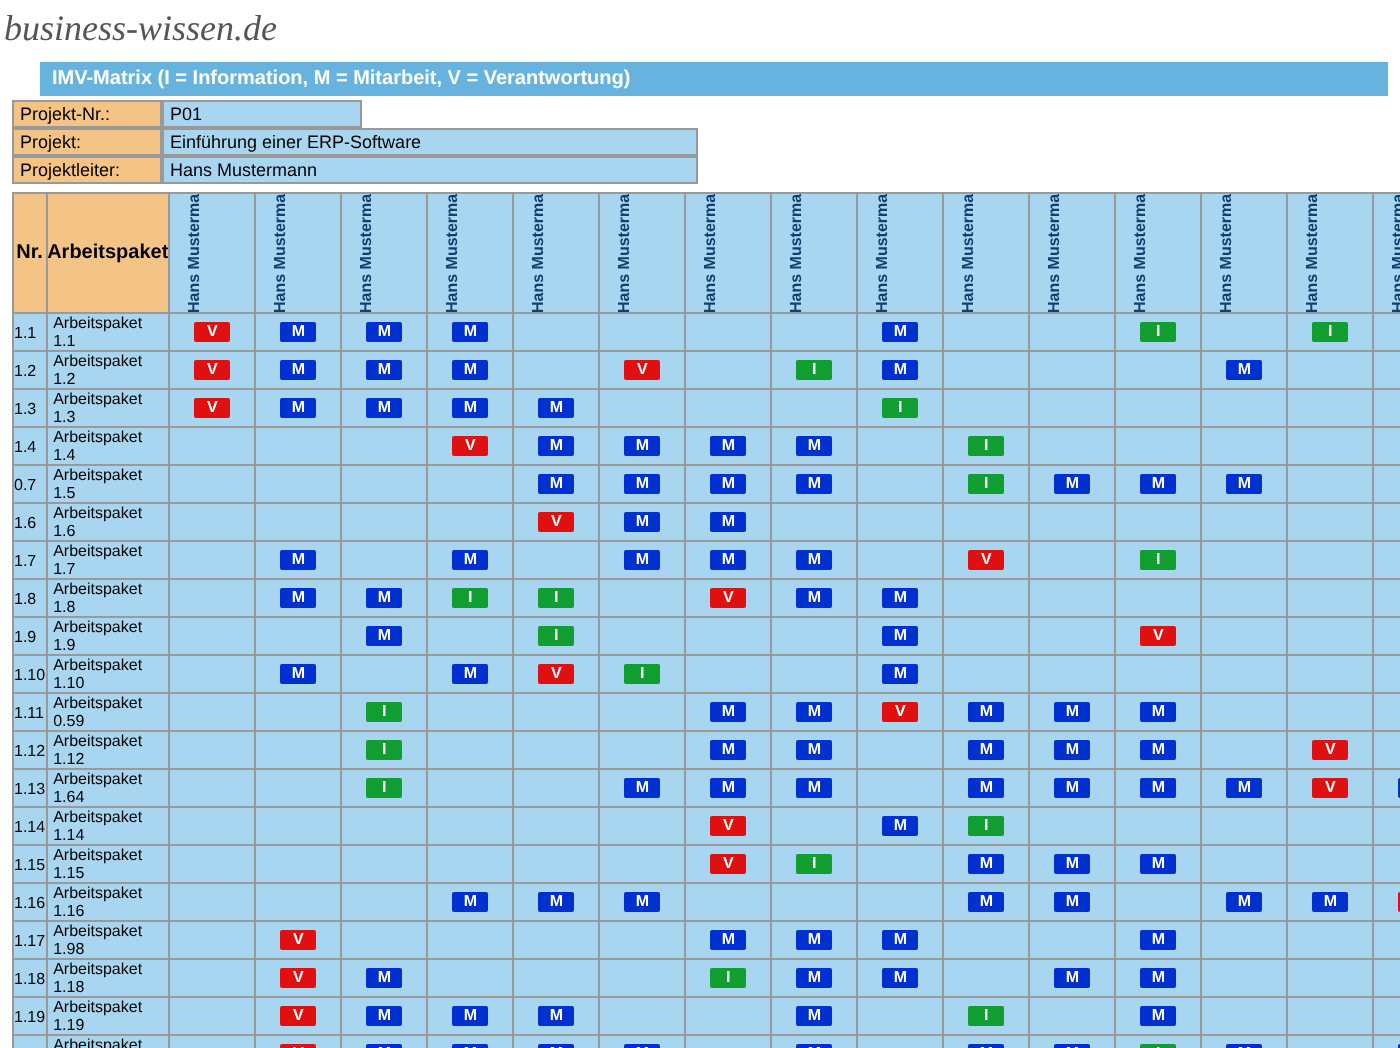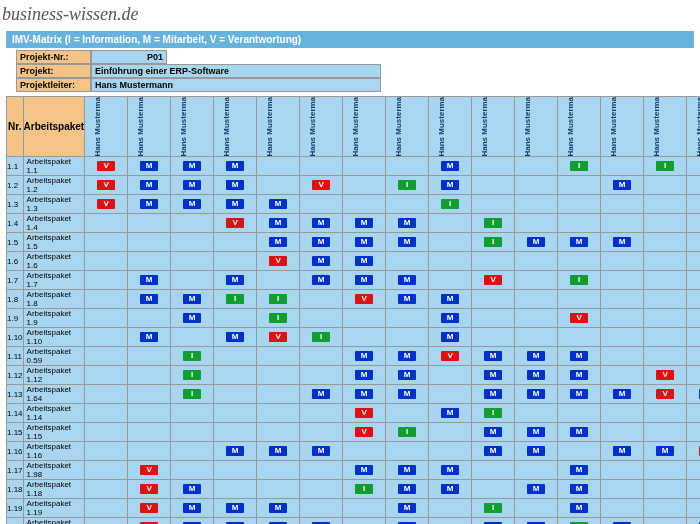--- a/index.html
+++ b/index.html
@@ -17,40 +17,40 @@
     font-style: italic;
     font-size: 18px;
     color: #555;
     padding: 4px 2px;
   }
   .title-bar {
     background: #66b3e0;
     color: #fff;
     font-weight: bold;
     padding: 3px 6px;
-    margin: 2px 6px 2px 6px;
+    margin: 2px 6px 2px 20px;
     font-size: 10px;
   }
-  .info-block { margin: 2px 16px; font-weight: bold; }
+  .info-block { margin: 2px 6px; }
   .info-row { display: flex; margin: 0; }
   .info-label {
     background: #f4c487;
     border: 1px solid #999;
     width: 75px;
     padding: 1px 3px;
     font-size: 9px;
   }
   .info-value {
     background: #a8d6f0;
     border: 1px solid #999;
     padding: 1px 3px;
     font-size: 9px;
   }
-  .info-value.short { width: 76px; text-align: right; }
-  .info-value.long { width: 290px; }
+  .info-value.short { width: 100px; }
+  .info-value.long { width: 268px; }
 
   table.matrix {
     border-collapse: collapse;
     margin: 4px 0 0 6px;
     table-layout: fixed;
   }
   .matrix th, .matrix td {
     border: 1px solid #999;
     padding: 0;
     text-align: center;
@@ -274,21 +274,21 @@
         <td class="bg-cell"><span class="I">I</span></td>
         <td class="bg-cell"></td>
         <td class="bg-cell"></td>
         <td class="bg-cell"></td>
         <td class="bg-cell"></td>
         <td class="bg-cell"></td>
       </tr>
     </tbody>
     <tbody>
       <tr class="data-row">
-        <td class="nr-cell">1.5</td>
+        <td class="nr-cell">0.7</td>
         <td class="ap-cell">Arbeitspaket 1.5</td>
         <td class="bg-cell"></td>
         <td class="bg-cell"></td>
         <td class="bg-cell"></td>
         <td class="bg-cell"></td>
         <td class="bg-cell"><span class="M">M</span></td>
         <td class="bg-cell"><span class="M">M</span></td>
         <td class="bg-cell"><span class="M">M</span></td>
         <td class="bg-cell"><span class="M">M</span></td>
         <td class="bg-cell"></td>

